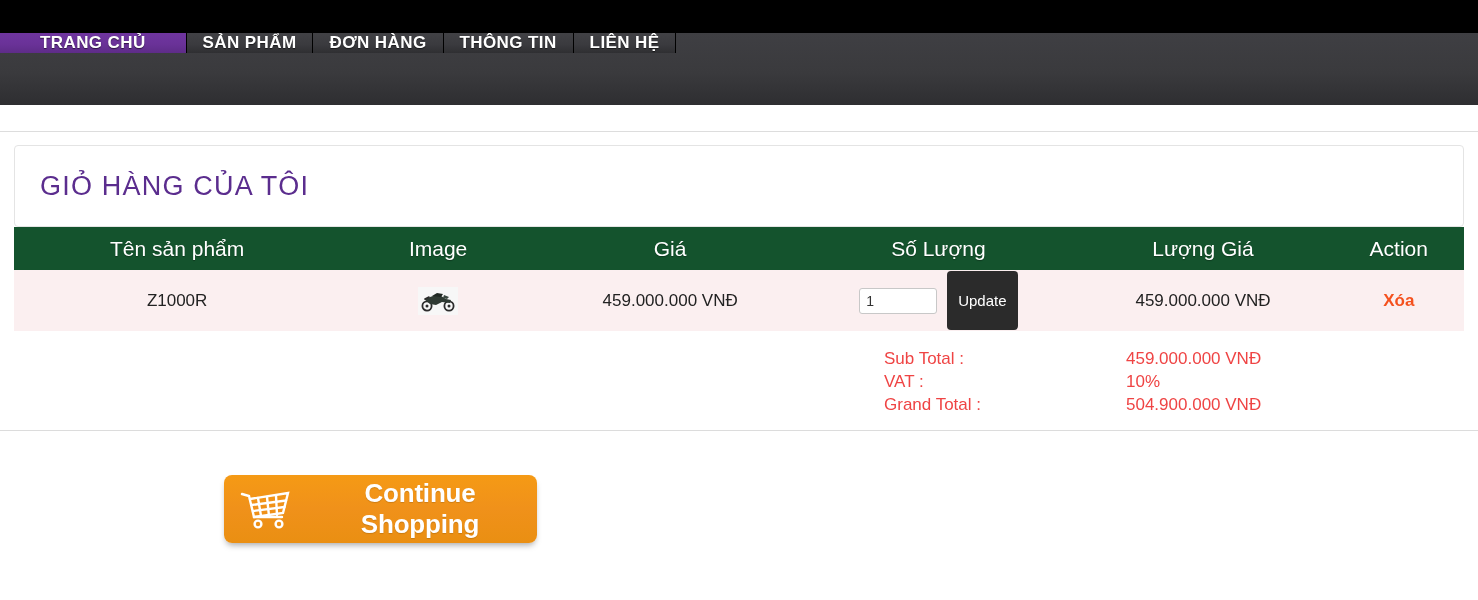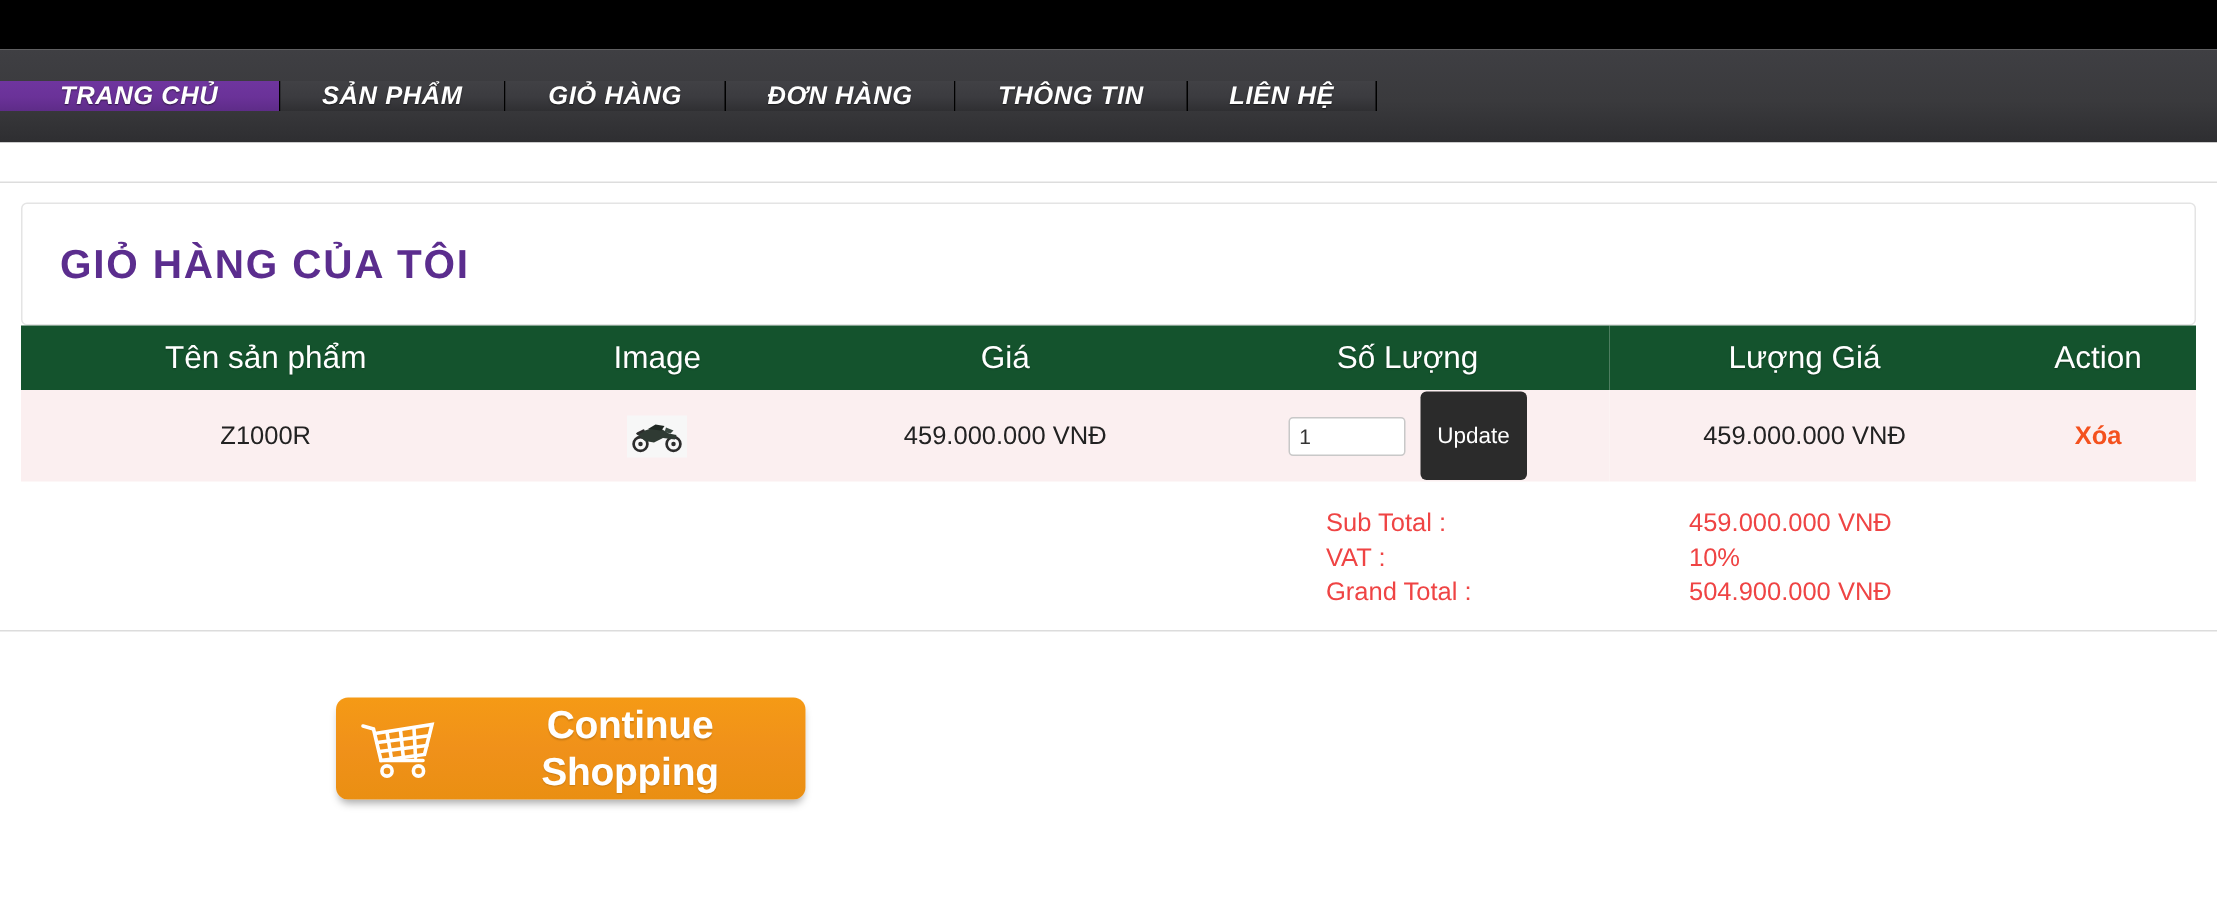--- a/index.html
+++ b/index.html
@@ -13,37 +13,36 @@
 
   
   .topbar {
     height: 33px;
     background: #000000;
     width: 100%;
   }
 
   
   .navwrap {
-    height: 62px;
+    height: 72px;
     background: linear-gradient(to bottom, #3f3f43 0%, #3a3a3d 55%, #2e2e31 100%);
     display: flex;
-    align-items: center;
+    align-items: flex-start;
     width: 100%;
-    font-style: italic;
   }
   .navitem {
     position: relative;
     display: flex;
     align-items: center;
     justify-content: center;
     color: #ffffff;
     font-weight: bold;
     font-size: 17px;
     letter-spacing: 0.4px;
-    padding: 0 28px;
+    padding: 0 16px;
     cursor: pointer;
     text-shadow: 0 1px 1px rgba(0,0,0,.55);
     border-right: 1px solid #000000;
     background: linear-gradient(to bottom, #414145 0%, #3b3b3f 55%, #2f2f32 100%);
     white-space: nowrap;
   }
   .navitem.active {
     background: linear-gradient(to bottom, #6f359f 0%, #6a3298 55%, #5e2c88 100%);
     border-right: 1px solid #000000;
   }
@@ -65,21 +64,21 @@
     background: #ffffff;
     height: 82px;
     display: flex;
     align-items: center;
     padding-left: 25px;
   }
   .card-title {
     color: #5b2d8e;
     font-size: 27px;
     letter-spacing: 1.2px;
-    font-weight: bold;
+    font-weight: normal;
   }
 
   
   .tablewrap { padding: 0 14px; }
   table.cart {
     width: 100%;
     border-collapse: collapse;
     table-layout: fixed;
   }
   table.cart thead th {
@@ -230,23 +229,20 @@
 <body>
 
 <div class="topbar"></div>
 
 <nav class="navwrap">
   <div class="navitem active first">
     <span>TRANG CHỦ</span>
   </div>
   <div class="navitem">
     <span>SẢN PHẨM</span>
-  </div>
-  <div class="navitem">
-    <span>GIỎ HÀNG</span>
   </div>
   <div class="navitem">
     <span>ĐƠN HÀNG</span>
   </div>
   <div class="navitem">
     <span>THÔNG TIN</span>
   </div>
   <div class="navitem">
     <span>LIÊN HỆ</span>
   </div>

